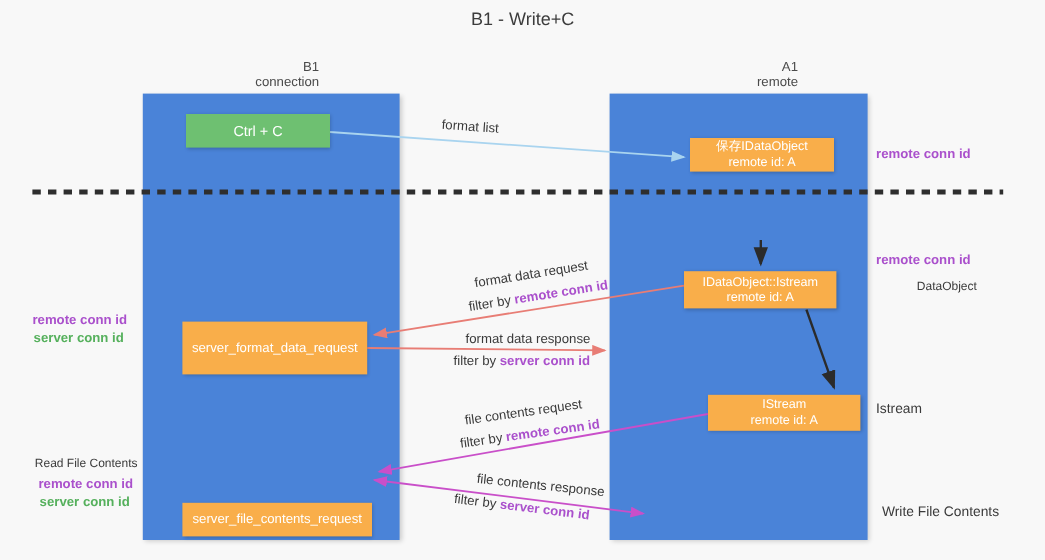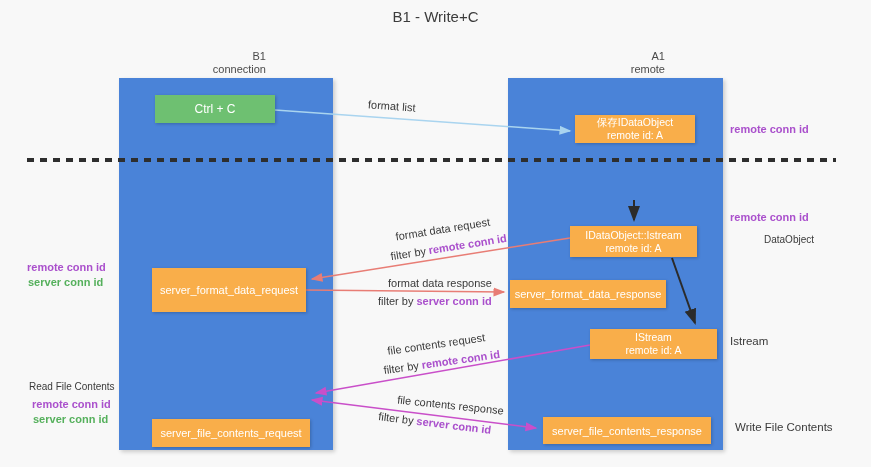--- a/index.html
+++ b/index.html
@@ -86,36 +86,30 @@
 
   <div class="box orange" style="left:570px;top:226px;width:127px;height:31px;">
     <span class="l2line">IDataObject::Istream</span>
     <span class="l2line">remote id: A</span>
   </div>
 
   <div class="box orange" style="left:152px;top:268px;width:154px;height:44px;">
     <span>server_format_data_request</span>
   </div>
 
-  <div class="box orange" style="left:510px;top:280px;width:156px;height:28px;">
-    <span>server_format_data_response</span>
-  </div>
 
   <div class="box orange" style="left:590px;top:329px;width:127px;height:30px;">
     <span class="l2line">IStream</span>
     <span class="l2line">remote id: A</span>
   </div>
 
   <div class="box orange" style="left:152px;top:383px;width:158px;height:28px;margin-top:36px;">
     <span>server_file_contents_request</span>
   </div>
 
-  <div class="box orange" style="left:543px;top:417px;width:168px;height:27px;">
-    <span>server_file_contents_response</span>
-  </div>
 
   <div class="lbl" style="left:368px;top:100px;transform:rotate(4deg);">format list</div>
 
   <div class="lbl" style="left:395px;top:223px;transform:rotate(-9deg);">format data request</div>
   <div class="lbl" style="left:390px;top:241px;transform:rotate(-9deg);">
     <span>filter by</span><span class="purple flt-key">remote conn id</span>
   </div>
 
   <div class="lbl" style="left:388px;top:277px;text-align:right;">format data response</div>
   <div class="lbl" style="left:378px;top:295px;">

